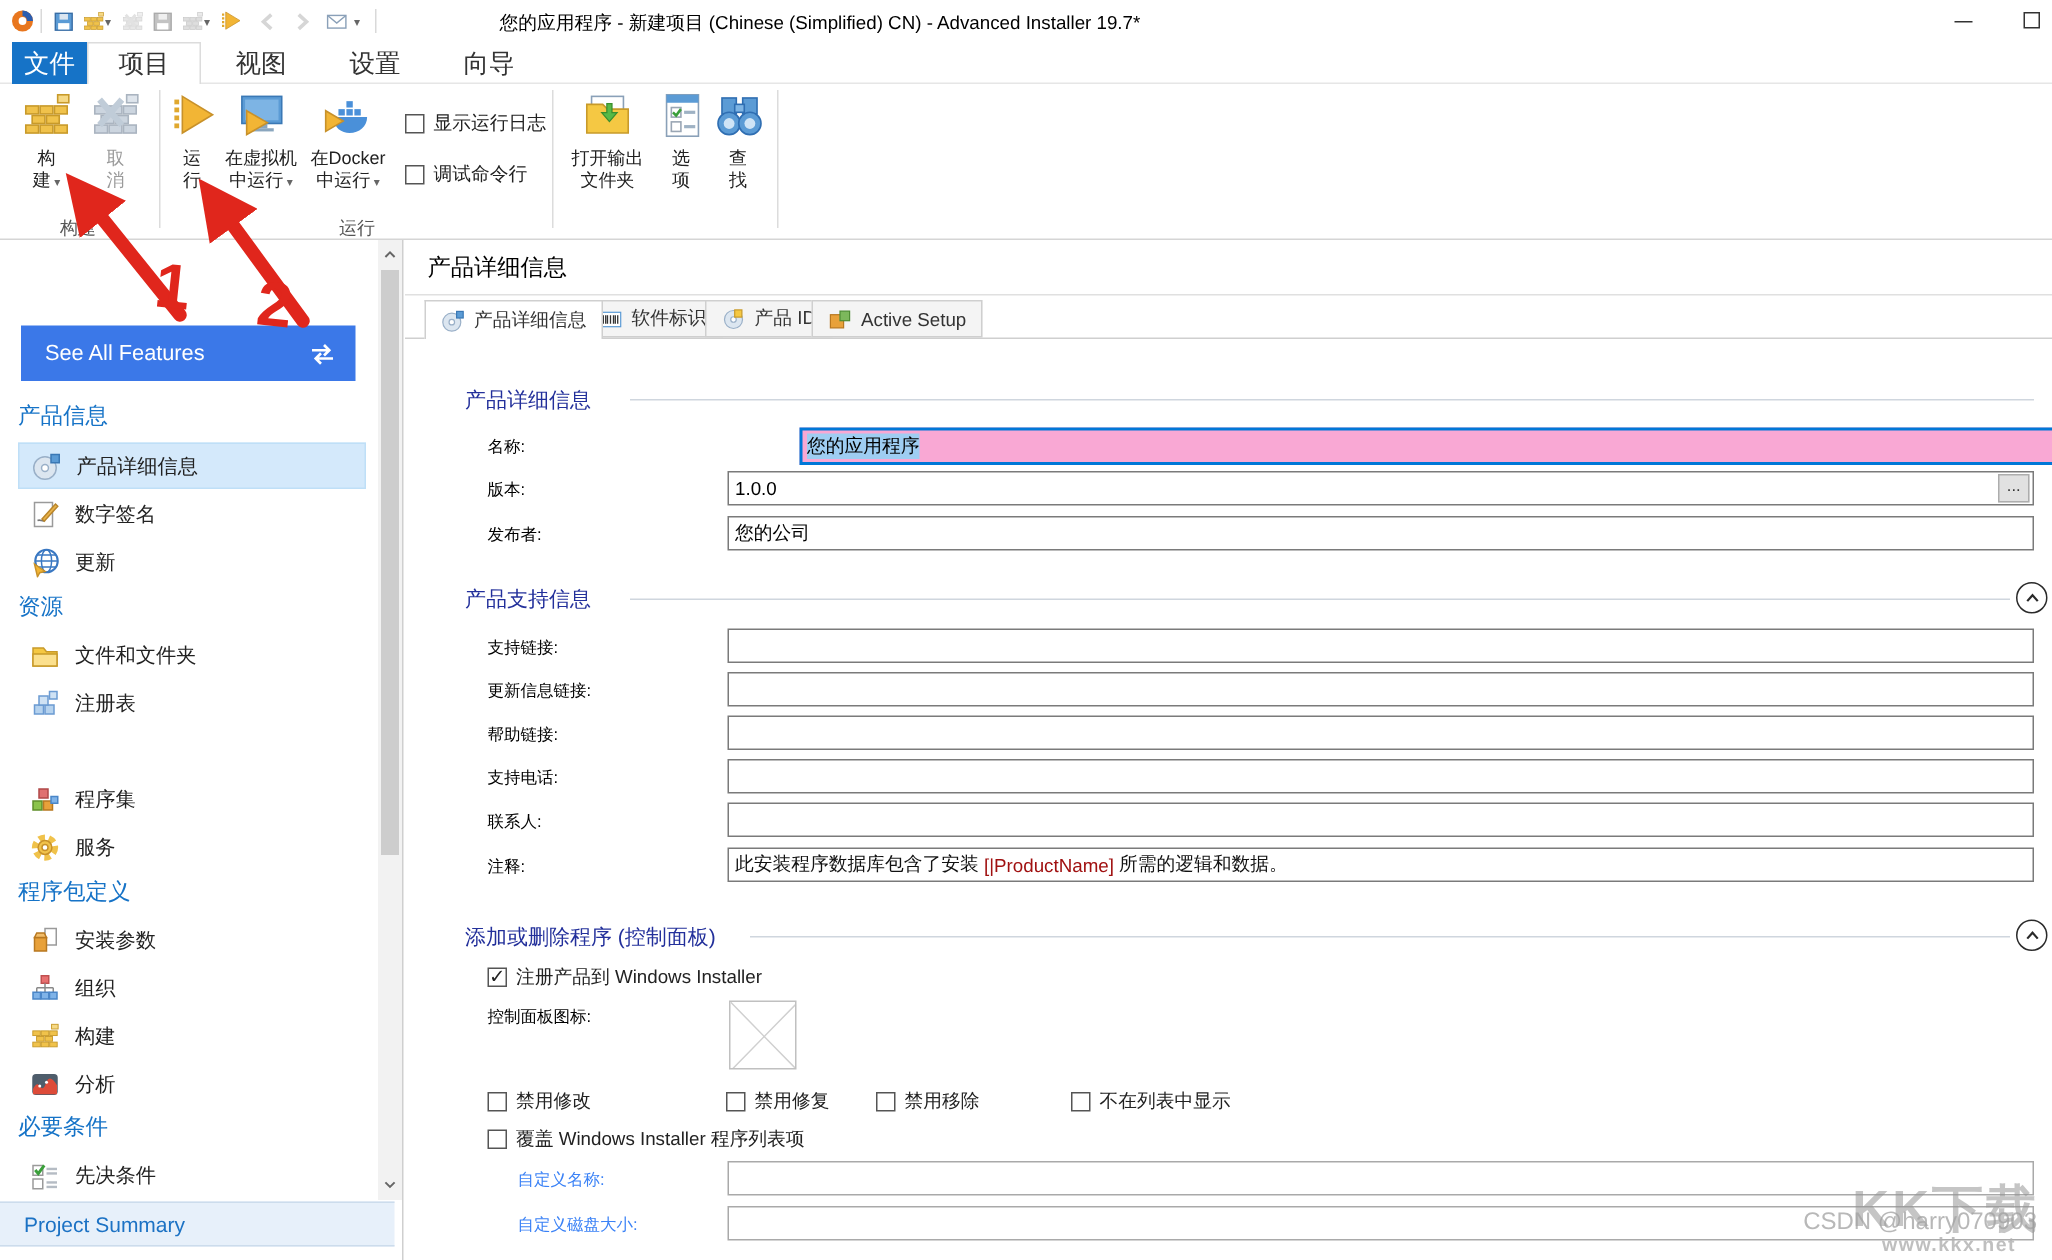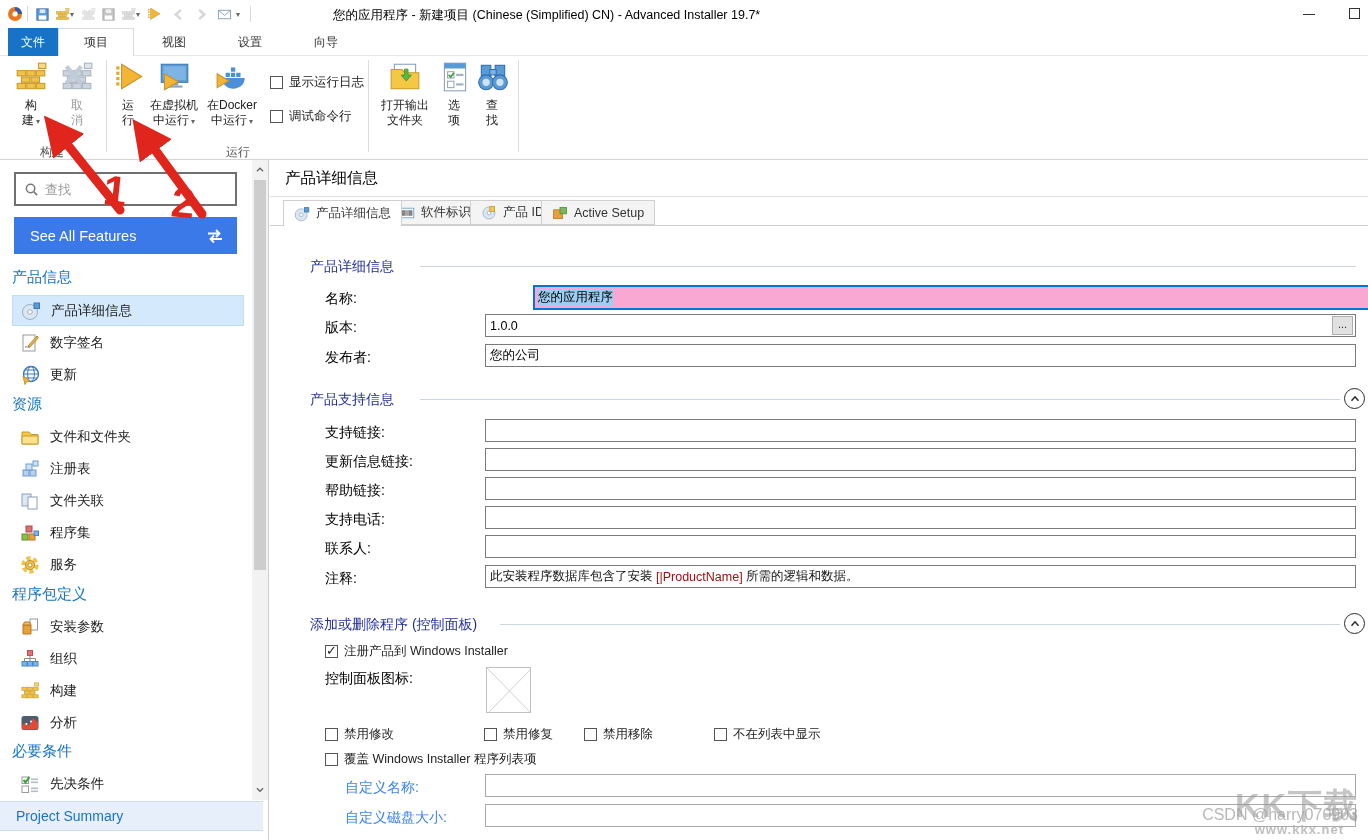--- a/index.html
+++ b/index.html
@@ -15,21 +15,21 @@
   .qa-icon { top:5px; width:18px; height:18px; display:flex; align-items:center; justify-content:center; }
   .qa-sep { top:6px; width:1px; height:16px; background:#d9d9d9; }
   .gray-ico { filter:grayscale(1) opacity(.55); }
   .caret { font-size:8px; color:#666; line-height:1; }
   .title-text { left:285px; top:7px; font-size:12.5px; color:#000; white-space:nowrap;margin-left:48px; }
   .win-min { left:1303px; top:14px; width:12px; height:1px; background:#333; }
   .win-max { left:1349px; top:8px; width:11px; height:11px; border:1px solid #333; background:#fff; }
 
   
   .tabrow { left:0; top:28px; width:1368px; height:28px; background:#fff; border-bottom:1px solid #e6e6e6; }
-  .rtab { top:0; height:28px; display:flex; align-items:center; justify-content:center; font-size:12px; color:#333; }
+  .rtab { top:0; height:28px; display:flex; align-items:center; justify-content:center; font-size:17px; color:#333; }
   .rtab-file { left:8px; width:50px; background:#1673c7; color:#fff; }
   .rtab-active { background:#fff; border:1px solid #dcdcdc; border-bottom:none; }
 
   
   .ribbon { left:0; top:56px; width:1368px; height:104px; background:#fff; border-bottom:1px solid #d5d5d5; }
   .rbtn { top:4px; text-align:center; font-size:12px; color:#222; line-height:15px; }
   .rbtn .ric { display:block; margin:0 auto 4px auto; }
   .rbtn.disabled { color:#9a9a9a; }
   .vsep { top:4px; height:92px; width:1px; background:#dcdcdc; }
   .grplabel { top:88px; font-size:12px; color:#555; }
@@ -56,21 +56,21 @@
 
   
   .page-title { left:285px; top:168px; font-size:15.5px; color:#000; }
   .page-title-line { left:270px; top:196px; width:1098px; height:1px; background:#e0e0e0; }
   .doctab { top:200px; height:25px; display:flex; align-items:center; background:#f4f4f4; border:1px solid #cfcfcf; font-size:12.5px; color:#333; padding:0 10px; gap:6px; }
   .doctab.active { background:#fff; height:26px; border-bottom:none; z-index:2; }
   .doctab-line { left:270px; top:225px; width:1098px; height:1px; background:#cfcfcf; }
 
   .formsec-head { font-size:14px; color:#23309b; white-space:nowrap; }
   .secline { height:1px; background:#cfd6de; }
-  .flabel { font-size:14px; color:#000; white-space:nowrap; }
+  .flabel { font-size:11px; color:#000; white-space:nowrap; }
   .flabel.dim { color:#3b82f6; }
   .tinput { height:23px; border:1px solid #7a7a7a; background:#fff; font-size:12.5px; font-family:inherit; padding:0 4px; color:#000; outline:none; }
   .tinput.lite { border-color:#a9a9a9; }
   .namebox { height:25px; border:2px solid #0078d7; background:#f9a8d4; display:flex; align-items:center; padding:0 3px; font-size:12.5px;margin-left:48px; }
   .namebox .sel { background:#9ecdf2; color:#000; }
   .browse-btn { width:21px; height:19px; background:#e1e1e1; border:1px solid #adadad; font-size:11px; line-height:15px; text-align:center; color:#333; }
   .comment-box { height:23px; border:1px solid #7a7a7a; background:#fff; display:flex; align-items:center; padding:0 4px; font-size:12.5px; white-space:pre; }
   .tok-red { color:#a01010; }
   .circlebtn { width:21px; height:21px; border:1.6px solid #2a2a2a; border-radius:50%; background:#fff; display:flex; align-items:center; justify-content:center; }
   .iconbox { width:45px; height:46px; border:1px solid #c0c0c0; background:#fff; position:relative; overflow:hidden; }
@@ -417,26 +417,20 @@
       <svg class="ric" width="34" height="34">
           <use href="#s-binoc"></use>
         </svg>
       <span>查</span><br>
       <span>找</span>
     </div>
     <div class="abs vsep" style="left:518px"></div>
   </div>
 
   <div class="abs sidebar">
-    <div class="abs searchbox">
-      <svg width="15" height="15" style="margin:0 6px 0 8px">
-          <use href="#s-magnifier"></use>
-        </svg>
-      <input type="text" placeholder="查找" style="">
-    </div>
     <div class="abs seeall">
       <span style="margin-left:16px">See All Features</span>
       <svg width="20" height="16" style="position:absolute; right:12px">
           <use href="#s-swap"></use>
         </svg>
     </div>
 
     <div class="abs sec-head" style="top:108px">产品信息</div>
     <div class="abs sitem selected" style="top:135px">
       <svg class="sic" width="20" height="20">
@@ -462,26 +456,20 @@
       <svg class="sic" width="20" height="20">
           <use href="#s-folder"></use>
         </svg>
       <span>文件和文件夹</span>
     </div>
     <div class="abs sitem" style="top:293px">
       <svg class="sic" width="20" height="20">
           <use href="#s-cubes3"></use>
         </svg>
       <span>注册表</span>
-    </div>
-    <div class="abs sitem" style="top:325px">
-      <svg class="sic" width="20" height="20">
-          <use href="#s-pages"></use>
-        </svg>
-      <span>文件关联</span>
     </div>
     <div class="abs sitem" style="top:357px">
       <svg class="sic" width="20" height="20">
           <use href="#s-cubesm"></use>
         </svg>
       <span>程序集</span>
     </div>
     <div class="abs sitem" style="top:389px">
       <svg class="sic" width="20" height="20">
           <use href="#s-gear"></use>

